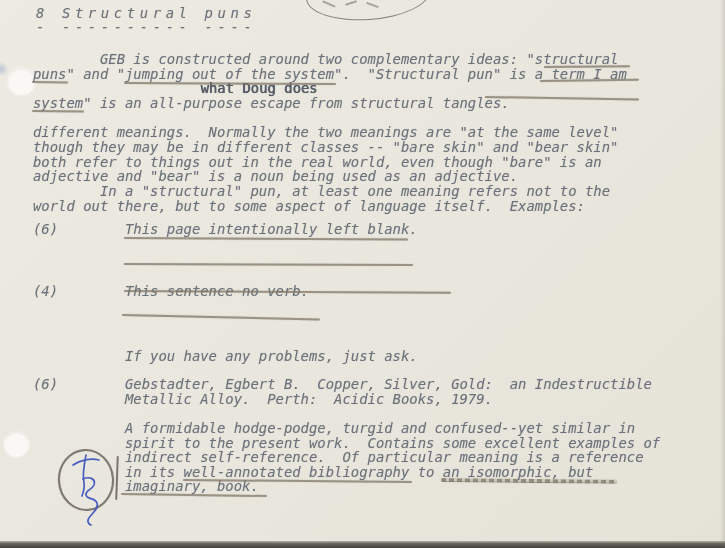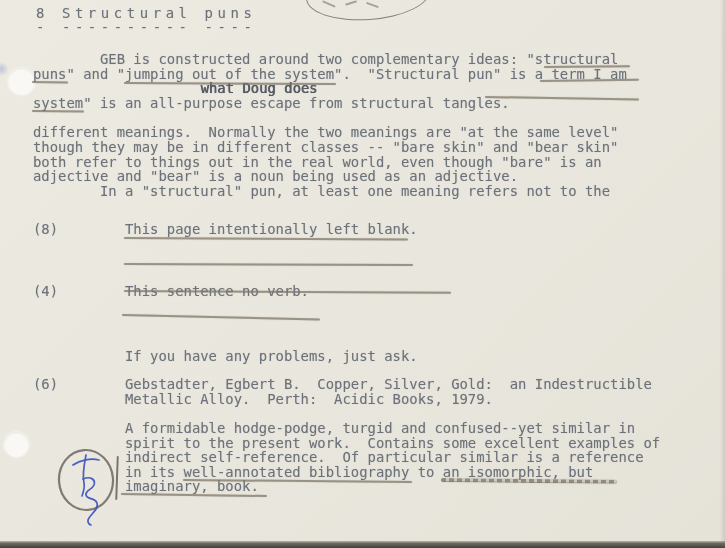--- a/index.html
+++ b/index.html
@@ -9,21 +9,21 @@
     background: #dcd9d0;
   }
   .page {
     position: relative; width: 725px; height: 548px; overflow: hidden;
     background: linear-gradient(135deg, #edeae2 0%, #e9e6dd 55%, #e5e2d8 100%);
   }
   
   .ln, .heading-line {
     position: absolute; left: 33px;
     font-size: 13.9px; line-height: 14px; white-space: pre;
-    color: #6c727a; text-shadow: 0 0 1px rgba(108,114,122,0.35);
+    color: #6c727a; text-shadow: 0 0 1px rgba(108,114,122,0.35); font-style: italic;
   }
   .heading-line { left: 36px; letter-spacing: 4.6px; }
   .overtype {
     position: absolute; font-size: 13.9px; line-height: 14px; white-space: pre;
     color: #565c66; text-shadow: 0.5px 0 0 #565c66, 0 0 1px rgba(86,92,102,0.5);
   }
   
   .pu {
     position: absolute; height: 1.8px; border-radius: 2px;
     background: rgba(125,118,103,0.75);
@@ -90,30 +90,31 @@
   <div class="heading-line" style="top:20px;">- ---------- ----</div>
 
   <div class="ln" style="top:52px">        GEB is constructed around two complementary ideas: "structural</div>
   <div class="ln" style="top:66.7px">puns" and "jumping out of the system".  "Structural pun" is a term I am</div>
   <div class="ln" style="top:96px">system" is an all-purpose escape from structural tangles.</div>
   <div class="ln" style="top:139.9px">though they may be in different classes -- "bare skin" and "bear skin"</div>
   <div class="ln" style="top:125.3px">different meanings.  Normally the two meanings are "at the same level"</div>
   <div class="ln" style="top:154.6px">both refer to things out in the real world, even though "bare" is an</div>
   <div class="ln" style="top:169.2px">adjective and "bear" is a noun being used as an adjective.</div>
   <div class="ln" style="top:183.9px">        In a "structural" pun, at least one meaning refers not to the</div>
+  <div class="ln" style="top:198.5px">world out there, but to some aspect of language itself.  Examples:</div>
 
-  <div class="ln" style="top:222px">(8)        This page intentionally left blank.</div>
+  <div class="ln" style="top:222px">(6)        This page intentionally left blank.</div>
   <div class="ln" style="top:284px">(4)        This sentence no verb.</div>
   <div class="ln" style="top:348.5px">           If you have any problems, just ask.</div>
   <div class="ln" style="top:377px">(6)        Gebstadter, Egbert B.  Copper, Silver, Gold:  an Indestructible</div>
   <div class="ln" style="top:391.5px">           Metallic Alloy.  Perth:  Acidic Books, 1979.</div>
 
   <div class="ln" style="top:421px">           A formidable hodge-podge, turgid and confused--yet similar in</div>
   <div class="ln" style="top:435.5px">           spirit to the present work.  Contains some excellent examples of</div>
-  <div class="ln" style="top:450px">           indirect self-reference.  Of particular similar is a reference</div>
+  <div class="ln" style="top:450px">           indirect self-reference.  Of particular meaning is a reference</div>
   <div class="ln" style="top:464.5px">           in its well-annotated bibliography to an isomorphic, but</div>
   <div class="ln" style="top:479px">           imaginary, book.</div>
 
   <div class="overtype" style="left:200.4px; top:81.3px;">what Doug does</div>
 
   <div class="pu" style="left:544px; top:66px;    width:86px;  transform:rotate(-0.5deg);"></div>
   <div class="pu" style="left:32px;  top:81px;    width:36px;  transform:rotate(1deg);"></div>
   <div class="pu" style="left:124px; top:81.5px;  width:212px; transform:rotate(0.3deg);"></div>
   <div class="pu" style="left:540px; top:79.5px;  width:99px;  transform:rotate(-0.8deg);"></div>
   <div class="pu" style="left:485px; top:96px;    width:154px; transform:rotate(0.9deg);"></div>

